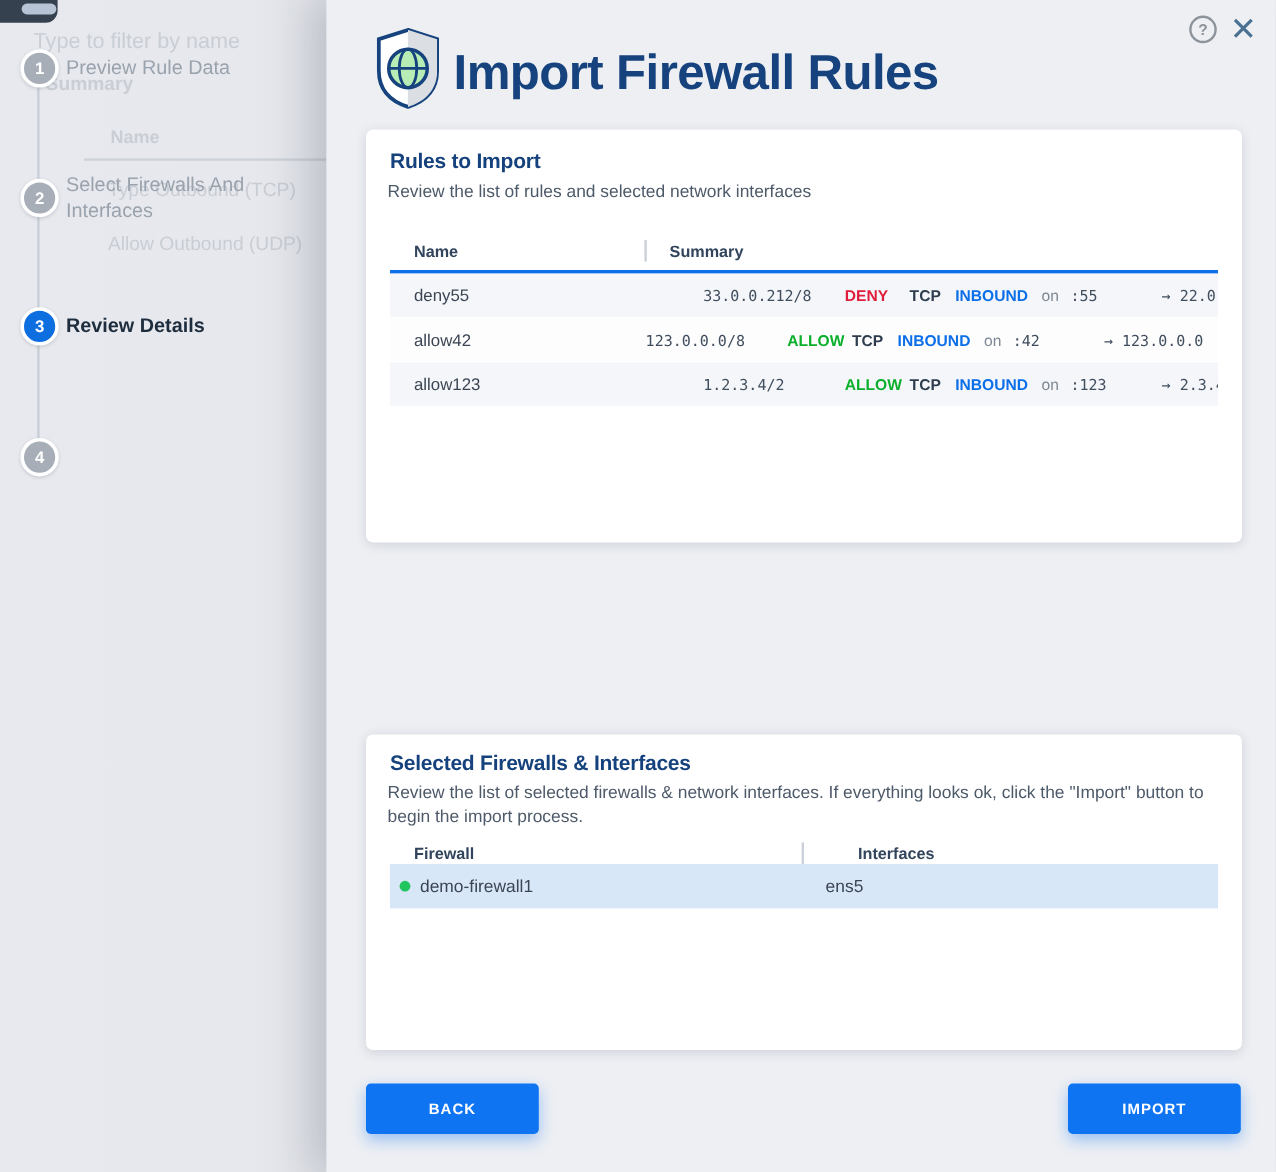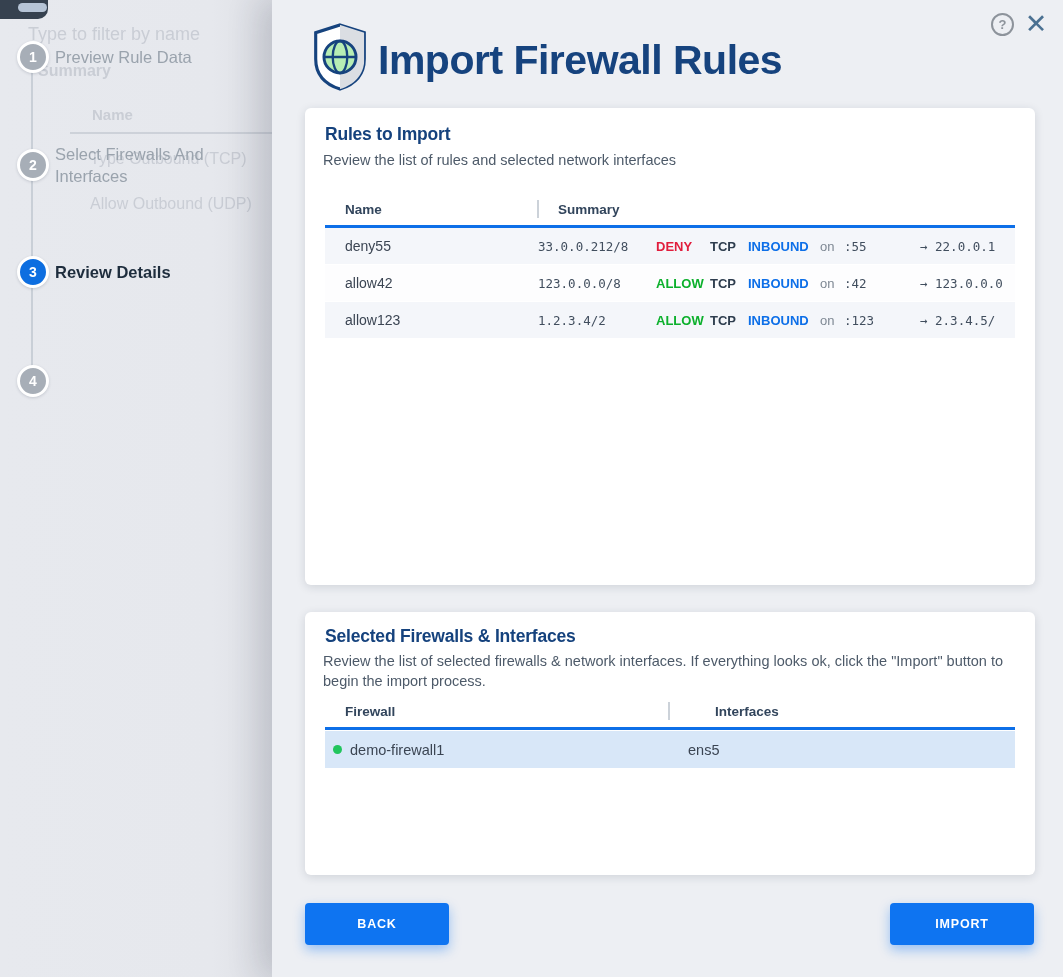--- a/index.html
+++ b/index.html
@@ -37,46 +37,46 @@
     color:#8d939b;font-size:13px;font-weight:700;cursor:pointer;background:transparent;}
   .close-btn{position:absolute;left:749px;top:9px;width:30px;height:30px;display:flex;
     align-items:center;justify-content:center;color:#4b7192;font-size:27px;font-weight:400;
     cursor:pointer;line-height:1;}
   .app-icon{position:absolute;left:36px;top:22px;}
   .main-title{position:absolute;left:106px;top:37px;font-size:41px;font-weight:700;
     color:#16437e;letter-spacing:-0.5px;white-space:nowrap;}
   
   .card{position:absolute;left:33px;width:730px;background:#ffffff;border-radius:6px;
     box-shadow:0 2px 10px rgba(30,42,62,0.14);}
-  .card1{top:108px;height:477px;}
+  .card1{top:108px;height:344px;}
   .card2{top:612px;height:263px;}
   .card-title{position:absolute;left:20px;font-size:17.5px;font-weight:700;color:#15427d;
     letter-spacing:-0.2px;}
   .card-sub{position:absolute;left:18px;font-size:14.5px;color:#4d5a69;line-height:19.5px;}
   .col-head{position:absolute;font-size:13.5px;font-weight:700;color:#32455c;cursor:pointer;}
   .col-divider{position:absolute;width:2px;height:18px;background:#ccd2d9;cursor:col-resize;}
   .head-rule{position:absolute;left:20px;width:690px;height:3px;background:#0d6fe8;}
   .tbody{position:absolute;left:20px;width:690px;}
   .trow{height:36px;display:flex;align-items:center;border-bottom:1px solid #ffffff;
     cursor:pointer;overflow:hidden;}
-  .trow.odd{background:#f4f6fa;}
+  .trow.odd{background:#f4f6fa;gap:48px;}
   .trow.even{background:#fdfdfe;}
   .cell-name{padding-left:20px;width:213px;box-sizing:border-box;font-size:14px;color:#3b4553;
     flex:none;white-space:nowrap;}
   .cell-summary{flex:1;display:flex;align-items:center;overflow:hidden;white-space:nowrap;}
   .mono{font-family:"DejaVu Sans Mono",monospace;font-size:12.5px;color:#414e5e;}
   .src{width:118px;flex:none;}
   .action{width:54px;flex:none;font-size:13px;font-weight:700;}
   .proto{width:38px;flex:none;font-size:13px;font-weight:700;color:#2e3d4e;}
   .dir{width:72px;flex:none;font-size:13px;font-weight:700;color:#0d6fe8;}
   .onlbl{width:24px;flex:none;font-size:13px;color:#7e8893;}
   .port{width:46px;flex:none;}
   .dest{margin-left:30px;flex:none;}
   
-  .fw-row{position:absolute;left:20px;top:119px;width:690px;height:37px;background:#d8e7f8;
+  .fw-row{position:absolute;left:20px;top:108px;width:690px;height:37px;background:#d8e7f8;
     display:flex;align-items:center;cursor:pointer;}
   .status-dot{width:9px;height:9px;border-radius:50%;margin-left:8px;flex:none;}
   .fw-name{margin-left:8px;font-size:14.5px;color:#3b4553;width:338px;flex:none;}
   .fw-iface{font-size:14.5px;color:#3b4553;}
   
   .btn{position:absolute;top:903px;width:144px;height:42px;background:#0e74f1;color:#ffffff;
     border:none;border-radius:4px;font-family:"Liberation Sans",sans-serif;
     font-size:12.5px;font-weight:700;letter-spacing:0.8px;cursor:pointer;
     box-shadow:0 5px 12px rgba(14,116,241,0.38);
     display:flex;align-items:center;justify-content:center;}

